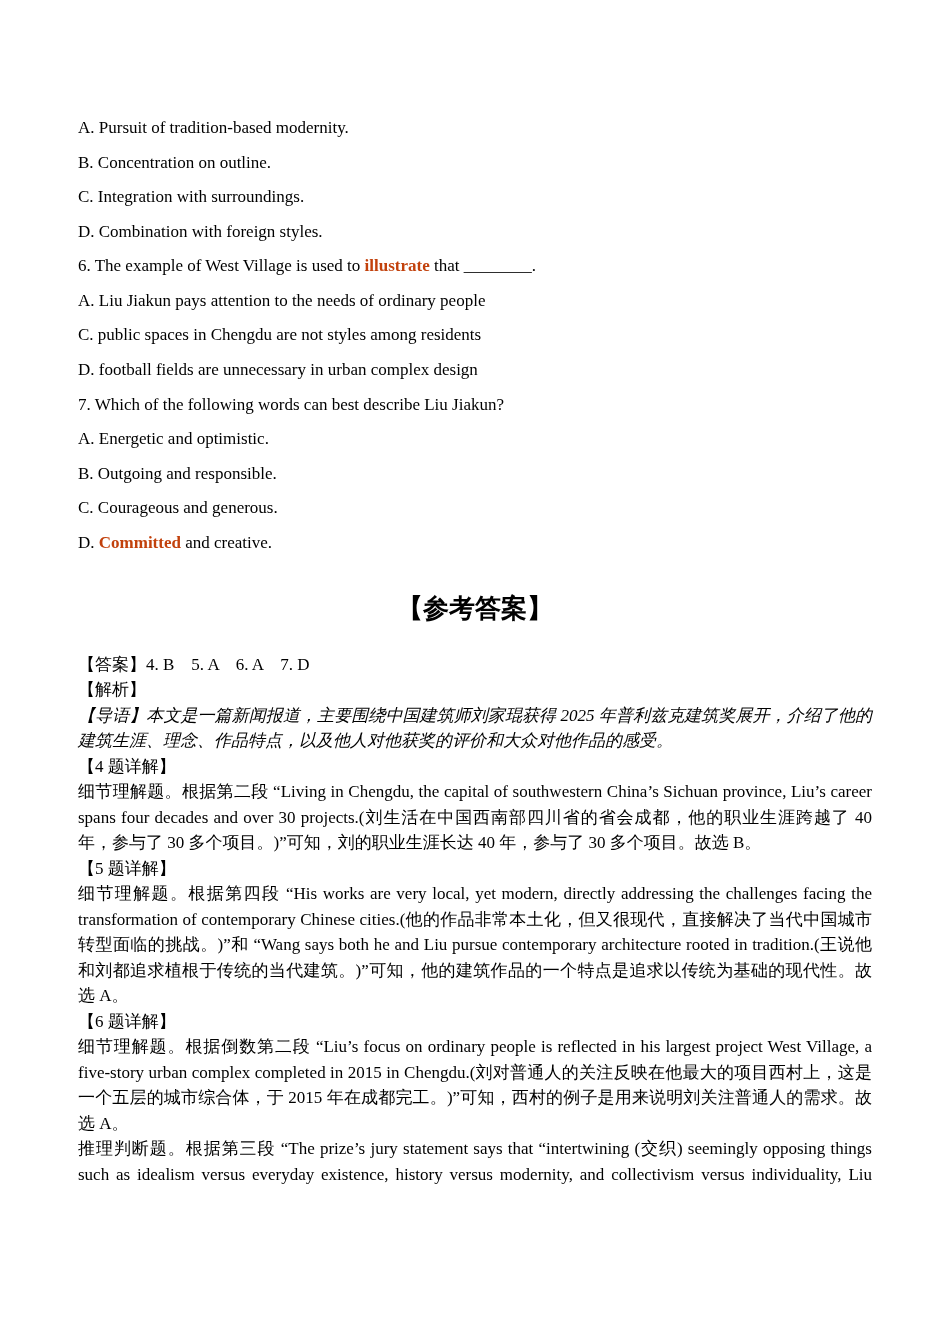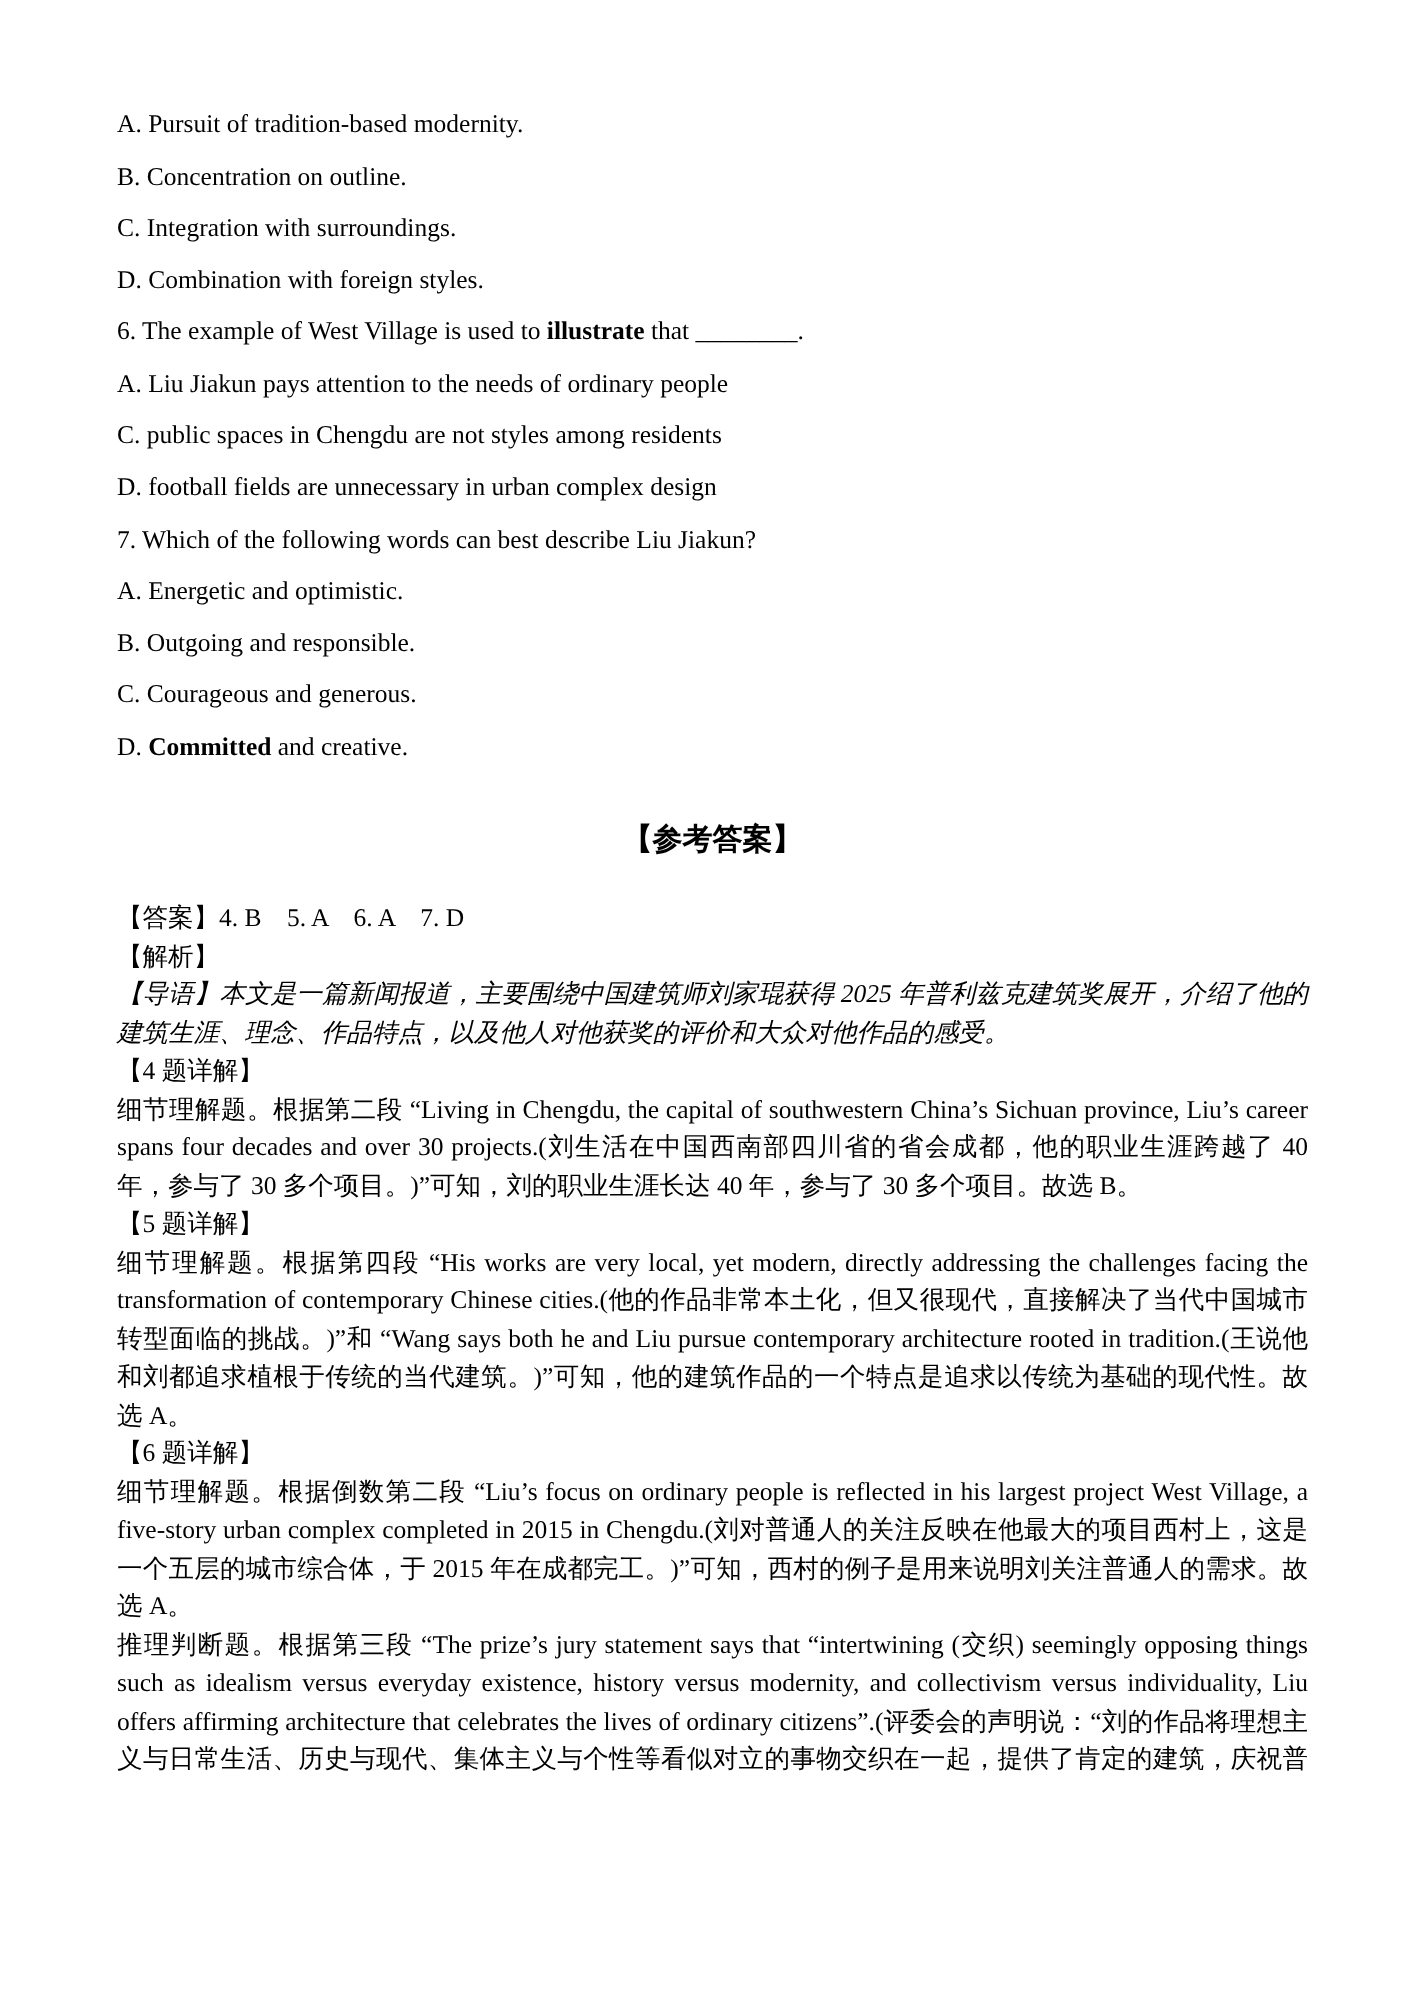--- a/index.html
+++ b/index.html
@@ -10,39 +10,39 @@
   .page {
     position: relative;
     width: 950px;
     height: 1188px;
     margin: 0 auto;
     background: #ffffff;
     color: #000000;
     font-family: "Liberation Serif", "DejaVu Serif", serif;
     overflow: hidden;
     box-sizing: border-box;
-    padding: 73px 78px 0 78px;
+    padding: 118px 78px 0 78px;
   }
   
   .questions { margin: 0; }
   .q-line {
     margin: 0 0 14px 0;
     font-size: 17px;
     line-height: 1.21;
     text-align: left;
     white-space: pre-wrap;
   }
   .q-line .red {
-    color: #000000;
+    color: #c2410c;
     font-weight: bold;
   }
   
   .answer-heading {
     margin: 40px 0 27px 0;
-    font-size: 20px;
+    font-size: 26px;
     font-weight: bold;
     text-align: center;
     line-height: 1.2;
   }
   
   .answers {
     font-size: 17px;
     line-height: 25.5px;
   }
   .ans-line {

